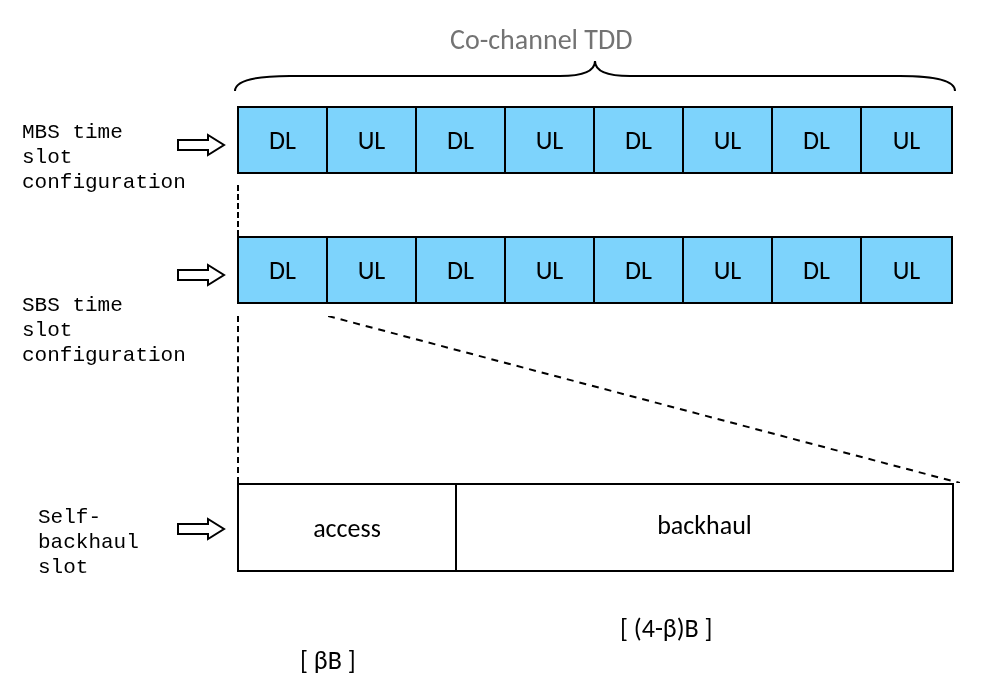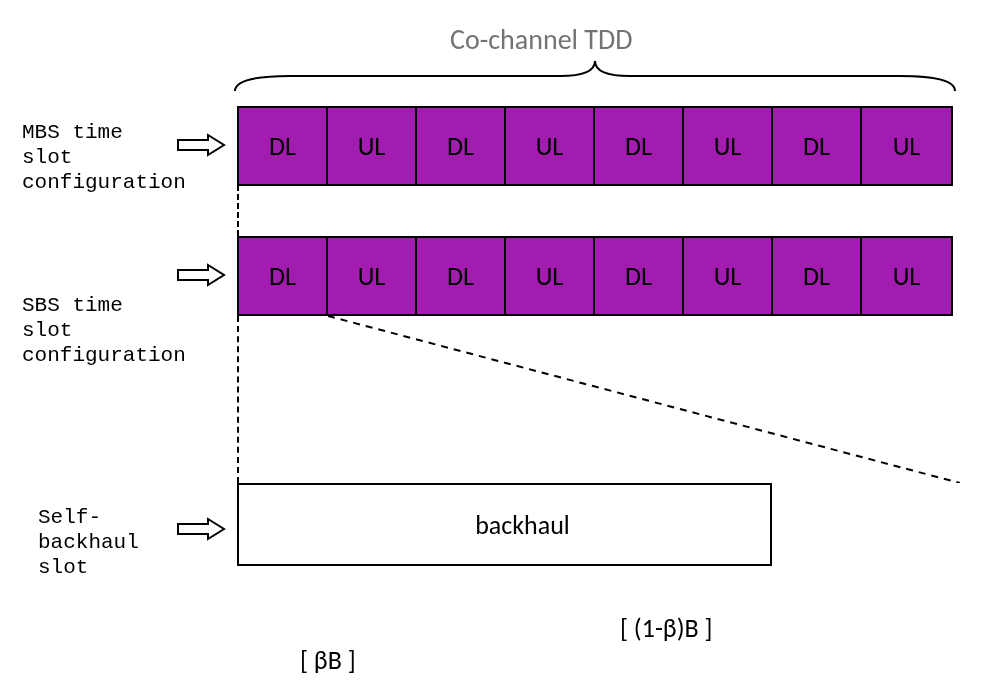--- a/index.html
+++ b/index.html
@@ -51,28 +51,28 @@
       position: absolute;
       left: 237px;
       display: flex;
       border: 2px solid #000;
     }
     .row-mbs { top: 106px; }
     .row-sbs { top: 236px; }
     
     .slot {
       width: 89px;
-      height: 76px;
+      height: 64px;
       border-right: 2px solid #000;
       display: flex;
       align-items: center;
       justify-content: center;
       font-size: 26px;
       color: #000;
-      background: #a21caf;
+      background: #7dd3fc;
     }
     .slot:last-child { border-right: none; }
     
     .dashed-line {
       position: absolute;
       border-left: 2px dashed #000;
     }
     .dash-left-upper { top: 185px; left: 237px; height: 51px; }
     .dash-left-lower { top: 316px; left: 237px; height: 167px; }
     
@@ -102,21 +102,20 @@
       background: #fff;
     }
     .bh-backhaul {
       width: 495px;
       height: 79px;
       display: flex;
       align-items: center;
       justify-content: center;
       font-size: 26px;
       background: #fff;
-      margin-left: 36px;
     }
     
     .formula {
       position: absolute;
       font-size: 26px;
       color: #000;
     }
     .formula-access { top: 644px; left: 300px; }
     .formula-backhaul { top: 612px; left: 620px; }
   </style>
@@ -183,17 +182,18 @@
 <div class="row-label label-backhaul">
   <span style="white-space: pre-line;">Self-backhaul
 slot</span>
 </div>
 <div class="arrow arrow-backhaul">
   <svg viewBox="0 0 50 24">
       <path d="M 2 7 L 32 7 L 32 2 L 48 12 L 32 22 L 32 17 L 2 17 Z" stroke="#000" stroke-width="2" fill="#fff"></path>
     </svg>
 </div>
 <div class="backhaul-row">
+  <div class="bh-access">access</div>
   <div class="bh-backhaul">backhaul</div>
 </div>
 
 <div class="formula formula-access">[ βB ]</div>
-<div class="formula formula-backhaul">[ (1-β)B ]</div>
+<div class="formula formula-backhaul">[ (4-β)B ]</div>
 
 </body></html>

